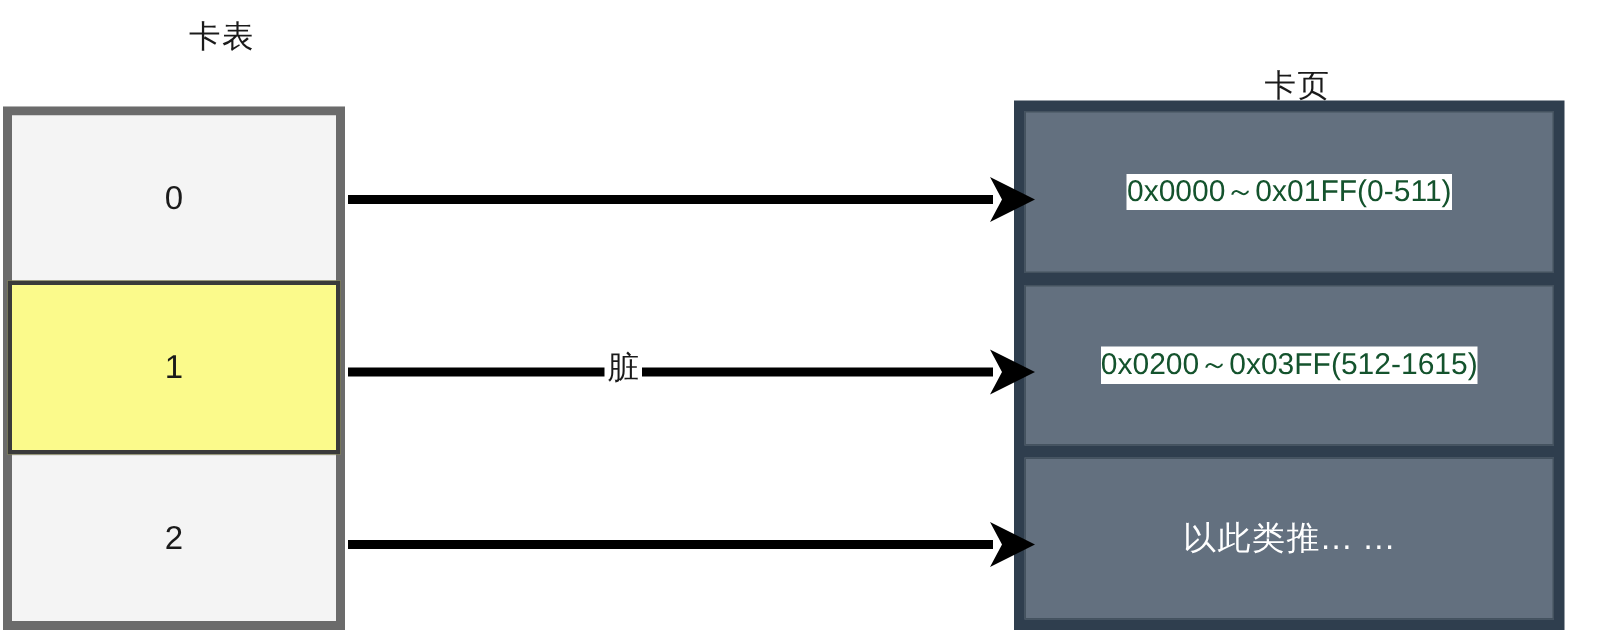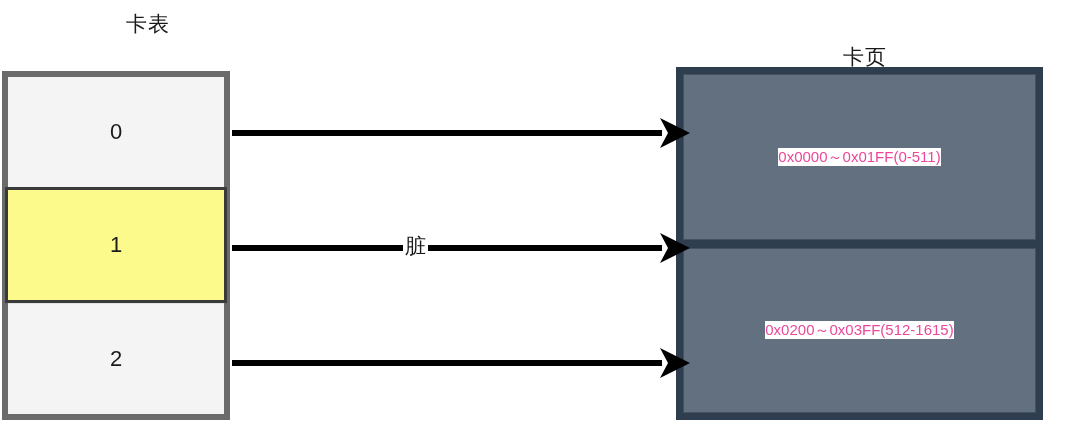--- a/index.html
+++ b/index.html
@@ -86,24 +86,24 @@
     flex: 1 1 0;
     box-sizing: border-box;
     background: #63707f;
     border: 1px solid #44525f;
     display: flex;
     align-items: center;
     justify-content: center;
     padding: 0 12px;
   }
   .page-text {
-    font-size: 15px;
+    font-size: 20px;
     line-height: 1.22;
     text-align: center;
-    color: #ec4899;
+    color: #14532d;
     background: #ffffff;
     box-decoration-break: clone;
     -webkit-box-decoration-break: clone;
     letter-spacing: 0px;
   }
   .page-text.plain {
     color: #ffffff;
     background: transparent;
     font-size: 22px;
     letter-spacing: 1px;
@@ -159,20 +159,23 @@
     </div>
   </div>
 
   <div id="card-page">
     <div class="page-block">
       <span class="page-text">0x0000～0x01FF(0-511)</span>
     </div>
     <div class="page-block">
       <span class="page-text">0x0200～0x03FF(512-1615)</span>
     </div>
+    <div class="page-block">
+      <span class="page-text plain">以此类推... ...</span>
+    </div>
   </div>
 
   <svg class="arrow-svg" viewBox="0 0 1080 422" xmlns="http://www.w3.org/2000/svg">
     <g>
       <line class="arrow-line" x1="232" y1="133" x2="662" y2="133"></line>
       <polygon class="arrow-head" points="660,118 690,133 660,148 668,133"></polygon>
     </g>
     <g>
       <line class="arrow-line" x1="232" y1="248" x2="662" y2="248"></line>
       <polygon class="arrow-head" points="660,233 690,248 660,263 668,248"></polygon>

